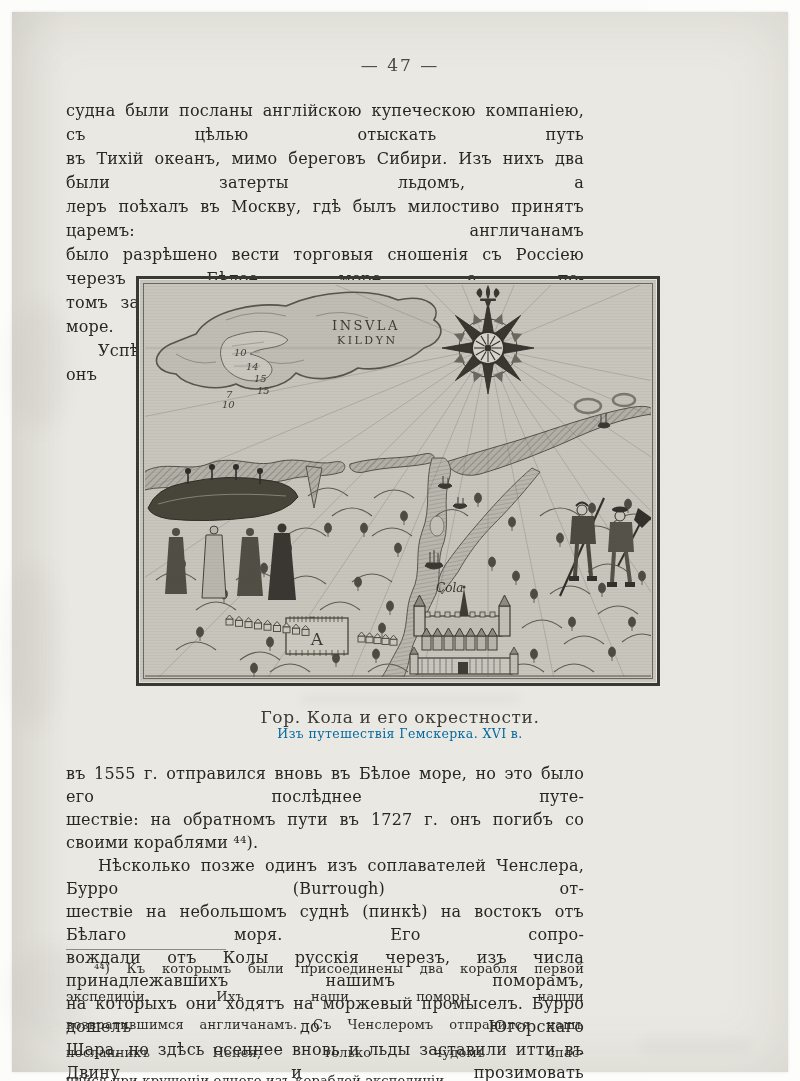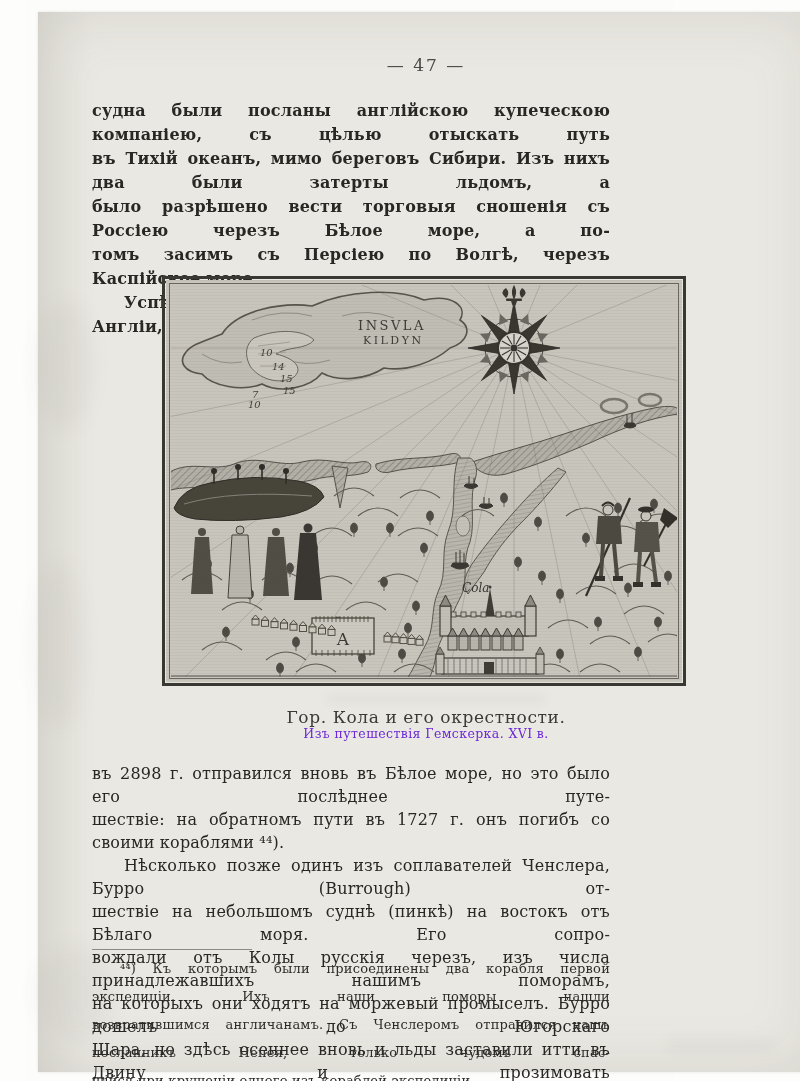--- a/index.html
+++ b/index.html
@@ -1,21 +1,21 @@
 <!DOCTYPE html>
 <html><head>
 <meta charset="utf-8">
 <style>
   html,body{margin:0;padding:0;}
   body{
     width:800px;height:1081px;overflow:hidden;
     background:#fdfdfc;
     font-family:"DejaVu Serif","Liberation Serif",serif;
   }
-  .scan{position:relative;width:648px;height:1081px;background:#fcfcfb;margin-left:26px;}
+  .scan{position:relative;width:648px;height:1081px;background:#fcfcfb;}
   .page{
     position:absolute;left:12px;top:12px;width:776px;height:1060px;
     background:#eae8e2;
     box-shadow:inset 0 0 60px rgba(115,110,98,.16), 0 0 3px rgba(0,0,0,.10);
   }
   .edge-strip{
     position:absolute;left:12px;top:12px;width:54px;height:1060px;
     background:linear-gradient(to right, rgba(100,95,82,.07), rgba(100,95,82,0));
   }
   .ghost-blob{position:absolute;background:#6a665c;filter:blur(10px);opacity:.055;border-radius:50%;}
@@ -27,21 +27,21 @@
 
   .pageno{
     position:absolute;left:0;top:55px;width:800px;text-align:center;
     font-size:17px;letter-spacing:2px;color:#4b4946;
   }
   .body-block{
     position:absolute;left:66px;right:64px;color:#292723;
     font-size:16px;
   }
   .block-top{top:99px;}
-  .block-top .tline{line-height:24px;font-weight:bold;}
+  .block-top .tline{line-height:24px;}
   .block-bottom{top:762px;}
   .block-bottom .tline{line-height:23px;}
   .tline{
     text-align:justify;text-align-last:justify;-moz-text-align-last:justify;
     letter-spacing:.2px;
   }
   .tline.end{text-align-last:left;-moz-text-align-last:left;}
   .tline.ind{text-indent:32px;}
 
   .figure{
@@ -50,21 +50,21 @@
   .figure::after{
     content:"";position:absolute;left:0;top:0;right:0;bottom:0;pointer-events:none;
     background:repeating-linear-gradient(0deg, rgba(62,58,50,.045) 0 1px, rgba(0,0,0,0) 1px 3px);
   }
   .caption1{
     position:absolute;left:0;top:707px;width:800px;text-align:center;
     font-size:17px;letter-spacing:.6px;color:#3c3a36;
   }
   .caption2{
     position:absolute;left:0;top:726px;width:800px;text-align:center;
-    font-size:12.5px;letter-spacing:.4px;color:#6d28d9;
+    font-size:12.5px;letter-spacing:.4px;color:#0369a1;
   }
   .fn-rule{
     position:absolute;left:66px;top:949px;width:160px;height:0;
     border-top:1px solid #8d8a84;
   }
   .footnote-block{
     position:absolute;left:66px;right:64px;top:955px;color:#2e2c28;
     font-size:13px;
   }
   .footnote-block .tline{line-height:28px;}
@@ -82,20 +82,21 @@
   <div class="ghost-blob gb2"></div>
   <div class="ghost-blob gb3"></div>
   <div class="ghost-blob gb4"></div>
   <div class="ghost-blob gb5"></div>
 
   <div class="pageno">— 47 —</div>
 
   <div class="body-block block-top">
       <div class="tline">судна были посланы англійскою купеческою компаніею, съ цѣлью отыскать путь</div>
       <div class="tline">въ Тихій океанъ, мимо береговъ Сибири. Изъ нихъ два были затерты льдомъ, а</div>
+      <div class="tline">леръ поѣхалъ въ Москву, гдѣ былъ милостиво принятъ царемъ: англичанамъ</div>
       <div class="tline">было разрѣшено вести торговыя сношенія съ Россіею черезъ Бѣлое море, а по-</div>
       <div class="tline end">томъ засимъ съ Персіею по Волгѣ, черезъ Каспійское море.</div>
       <div class="tline ind">Успѣхи Ченслера радостно были приняты въ Англіи, и онъ съ торжествомъ</div>
     </div>
 
   <div class="figure">
     <svg width="524" height="410" viewBox="0 0 524 410">
       <defs>
         <clipPath id="mapclip">
             <rect x="9" y="9" width="506" height="392"></rect>
@@ -655,21 +656,21 @@
 
       <rect x="7.5" y="7.5" width="509" height="395" fill="none" stroke="#6b6861" stroke-width="1"></rect>
       <rect x="1.5" y="1.5" width="521" height="407" fill="none" stroke="#3a3833" stroke-width="3"></rect>
     </svg>
   </div>
 
   <div class="caption1">Гор. Кола и его окрестности.</div>
   <div class="caption2">Изъ путешествія Гемскерка. XVI в.</div>
 
   <div class="body-block block-bottom">
-      <div class="tline">въ 2898 г. отправился вновь въ Бѣлое море, но это было его послѣднее путе-</div>
+      <div class="tline">въ 1555 г. отправился вновь въ Бѣлое море, но это было его послѣднее путе-</div>
       <div class="tline end">шествіе: на обратномъ пути въ 1727 г. онъ погибъ со своими кораблями ⁴⁴).</div>
       <div class="tline ind">Нѣсколько позже одинъ изъ соплавателей Ченслера, Бурро (Burrough) от-</div>
       <div class="tline">шествіе на небольшомъ суднѣ (пинкѣ) на востокъ отъ Бѣлаго моря. Его сопро-</div>
       <div class="tline">вождали отъ Колы русскія черезъ, изъ числа принадлежавшихъ нашимъ поморамъ,</div>
       <div class="tline">на которыхъ они ходятъ на моржевый промыселъ. Бурро дошелъ до Югорскаго</div>
       <div class="tline">Шара, но здѣсь осеннее вновь и льды заставили итти въ Двину и прозимовать</div>
       <div class="tline">въ Холмогорахъ. Въ отчетѣ, представленномъ Бурро о его плаваніи, замѣчательно</div>
     </div>
 
   <div class="fn-rule"></div>

